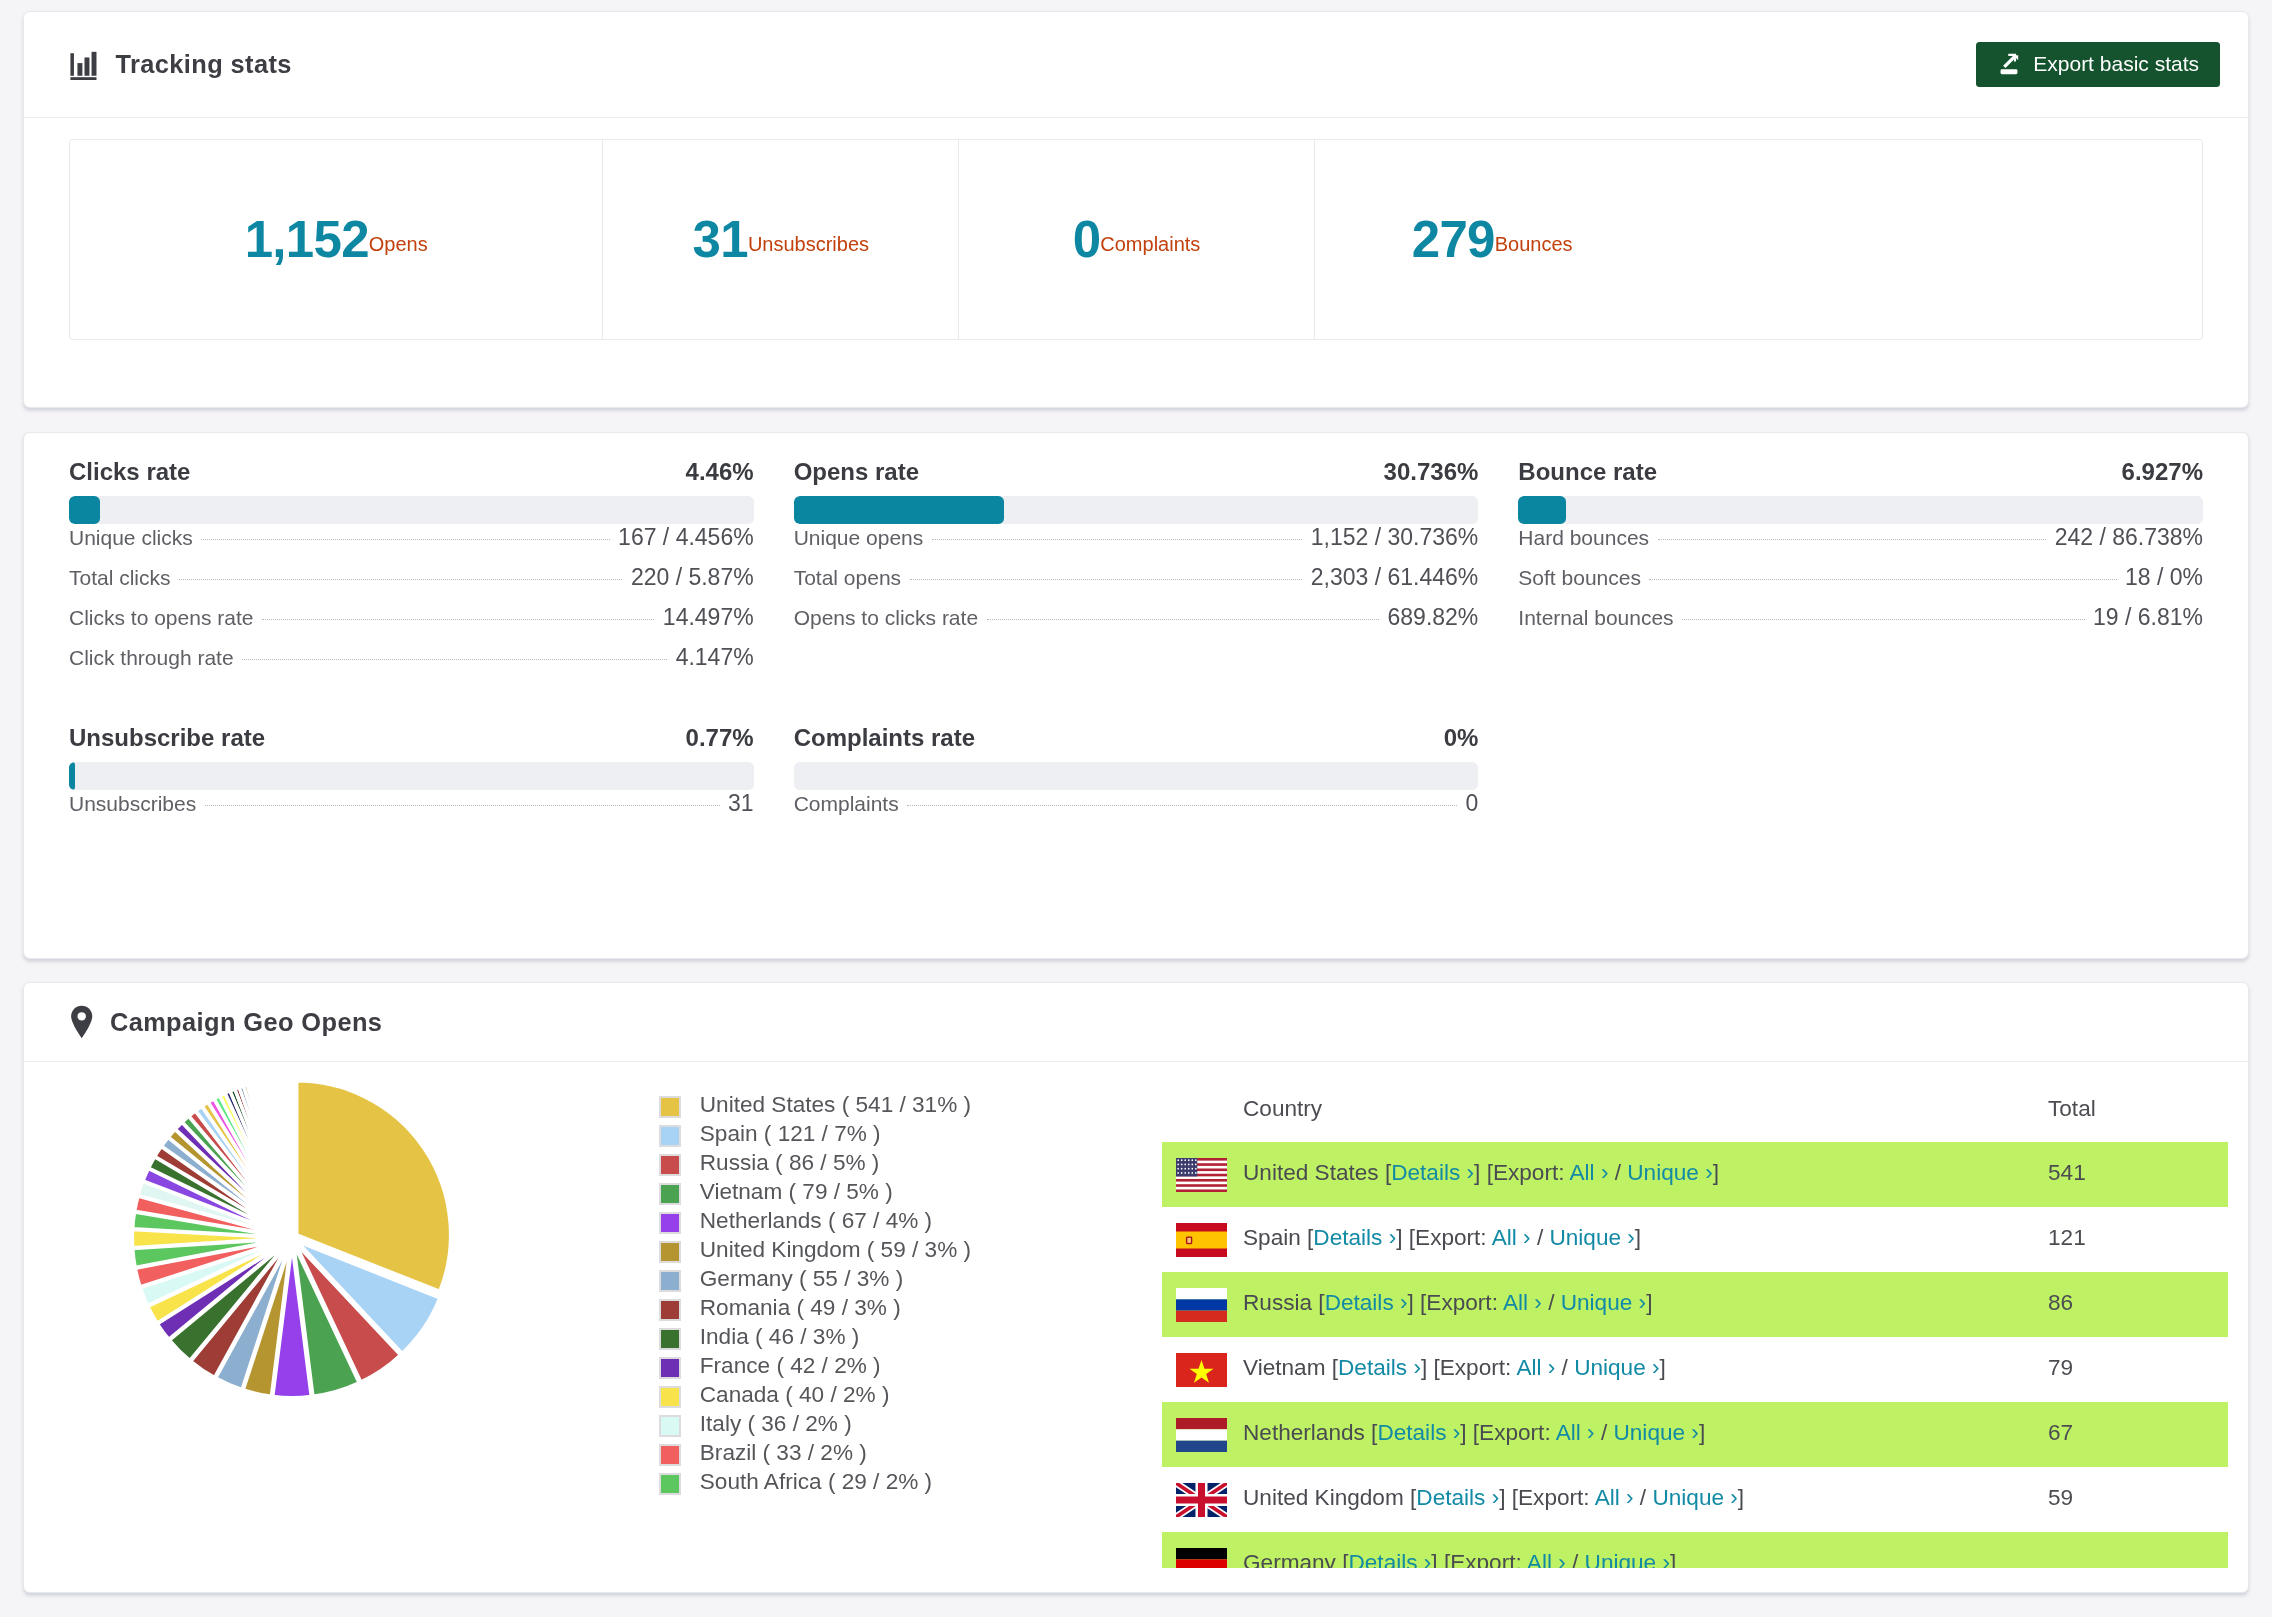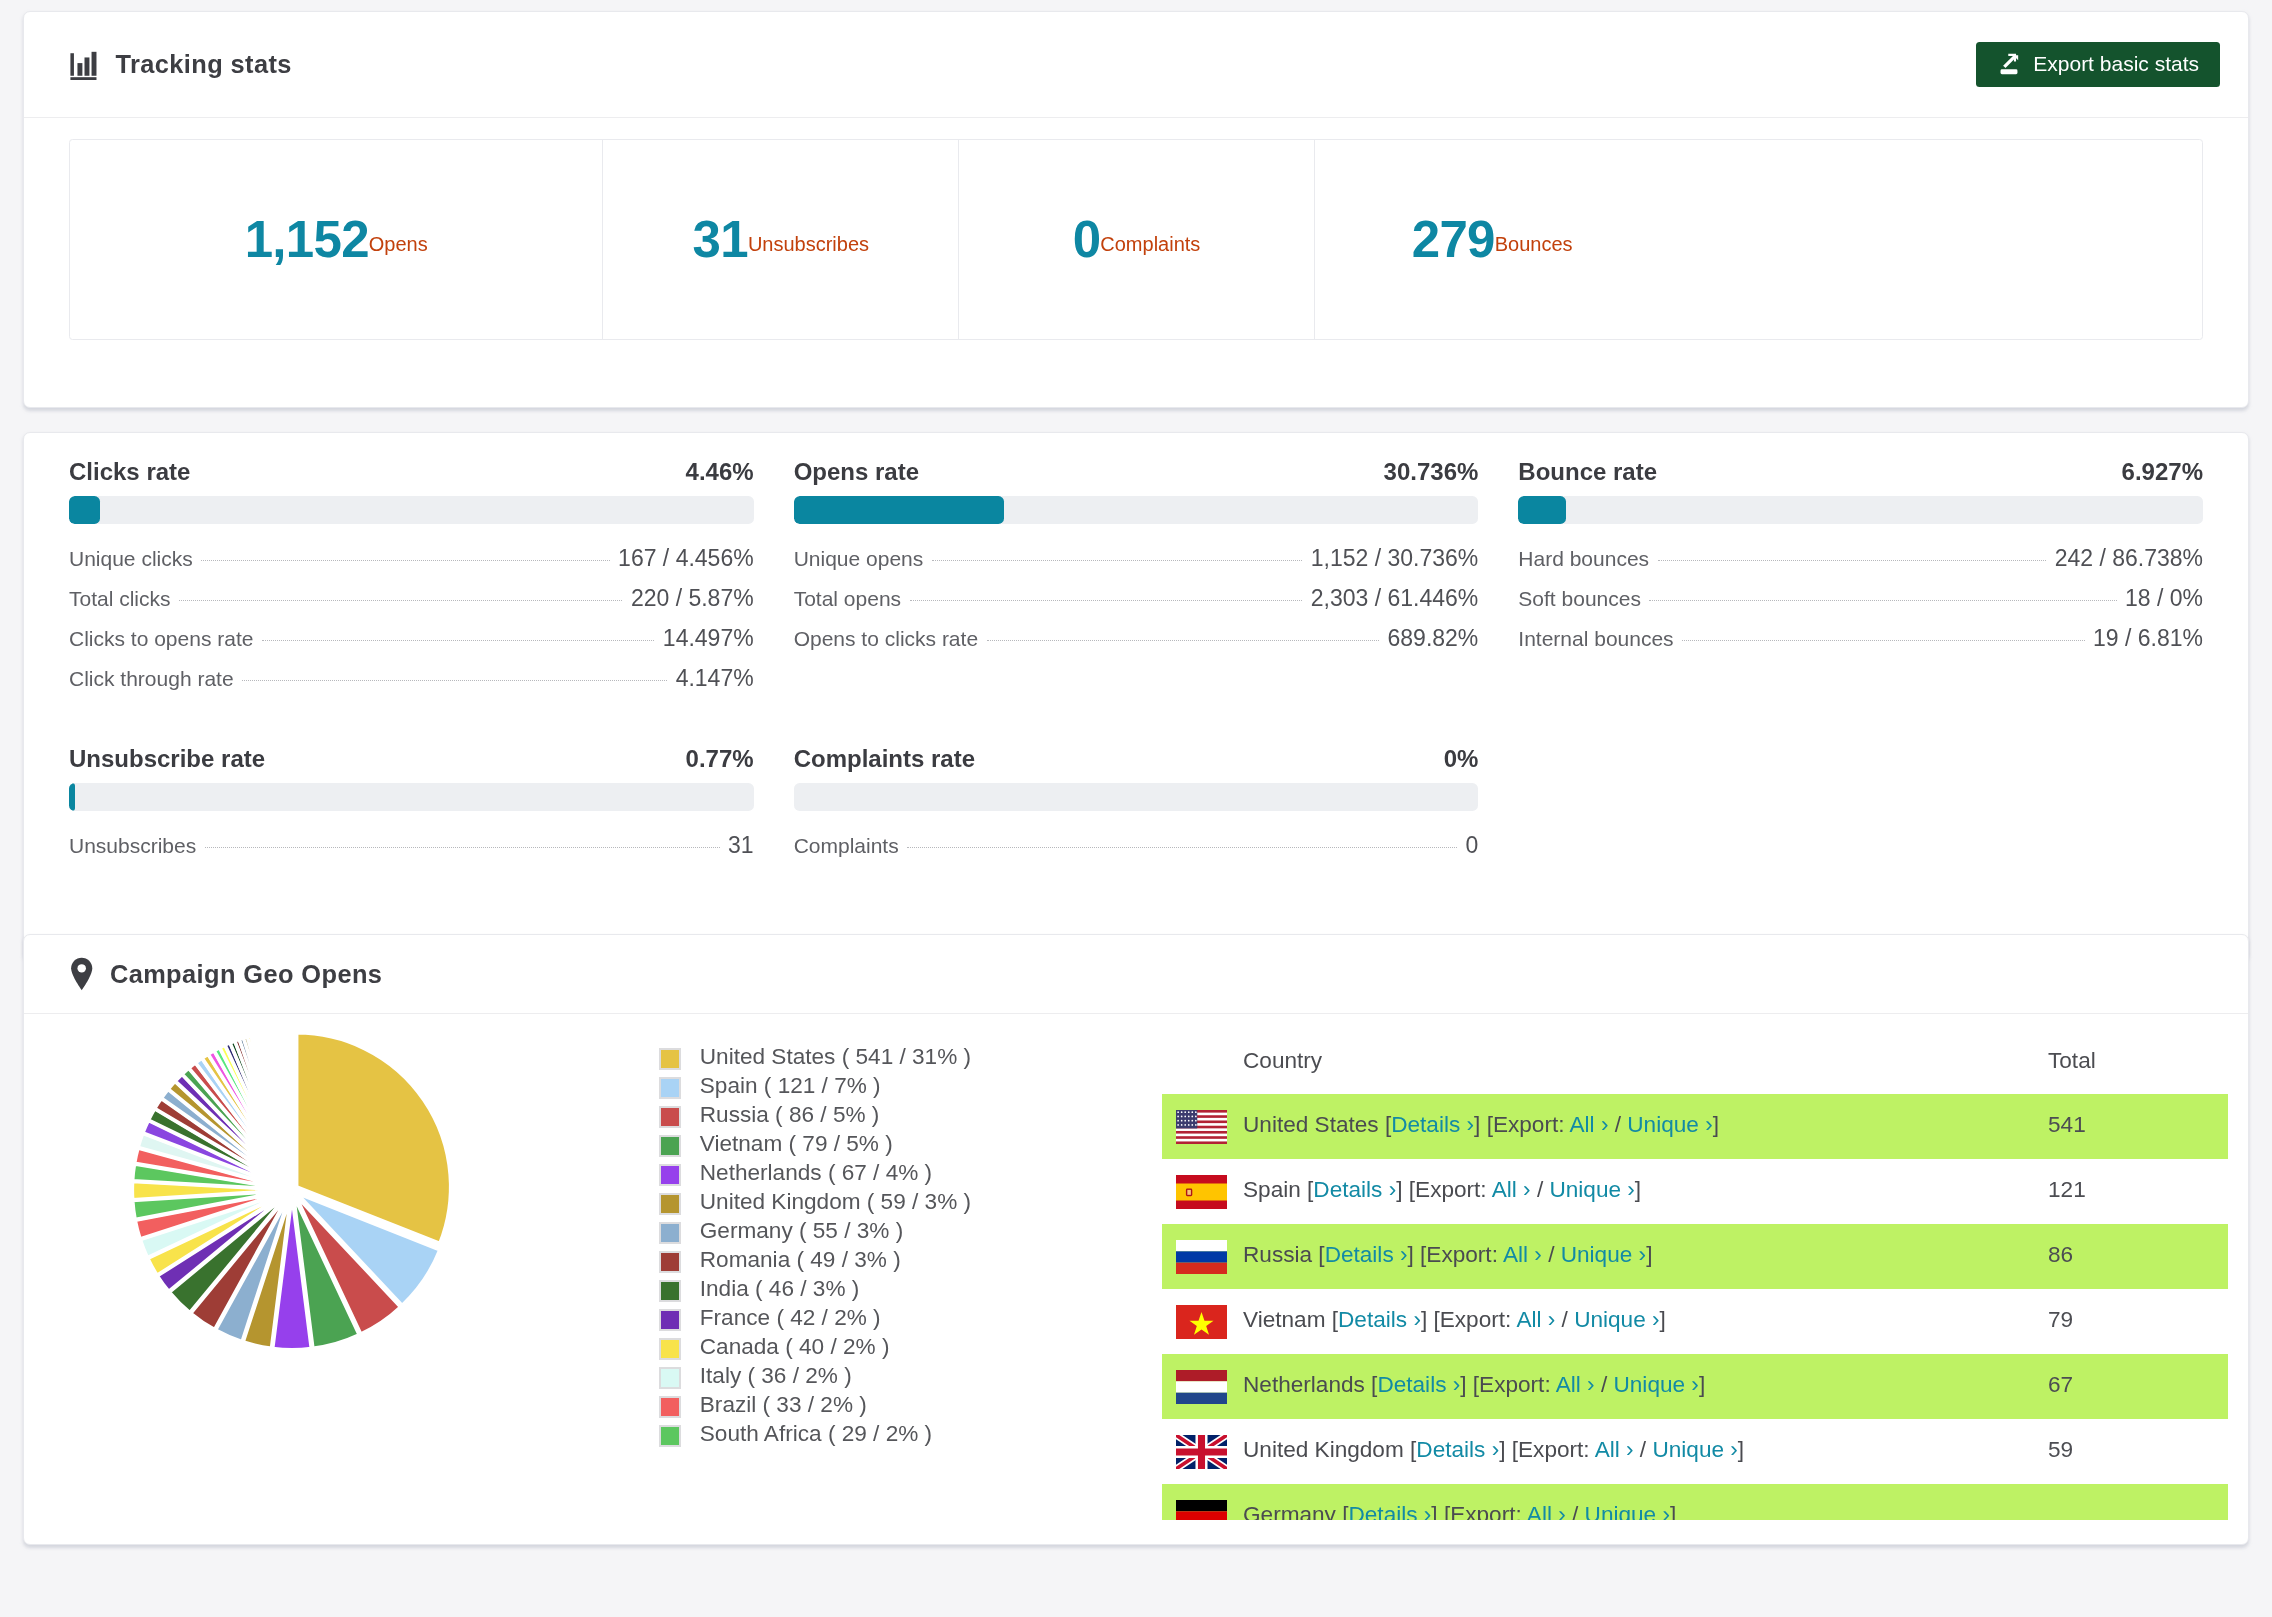--- a/index.html
+++ b/index.html
@@ -19,27 +19,27 @@
   .stat-cell:first-child{border-left:none;}
   .stat-value{font-size:51px;font-weight:700;color:#0e87a3;letter-spacing:-0.7px;}
   .stat-label{font-size:20px;color:#c2410c;margin-top:11.3px;}
   
   #card-rates{top:432px;height:527px;padding:25.4px 45px;display:grid;grid-template-columns:1fr 1fr 1fr;
               column-gap:40px;row-gap:40px;align-content:start;}
   .rate-title-row{display:flex;justify-content:space-between;align-items:baseline;height:28px;}
   .rate-title,.rate-value{font-size:24px;font-weight:700;color:#3b3c41;}
   .bar-track{margin-top:10px;height:28px;background:#edeff2;border-radius:5.6px;overflow:hidden;}
   .bar-fill{height:100%;background:#0a86a0;border-radius:5.6px;}
-  .rate-rows{margin-top:21px;}
+  .rate-rows{}
   .rate-row{display:flex;align-items:baseline;height:40px;}
   .rate-row .lbl{font-size:21px;color:#5f6065;white-space:nowrap;}
   .rate-row .leader{flex:1;border-bottom:1.4px dotted #b7b8bc;margin:0 8.5px;transform:translateY(-5px);}
   .rate-row .val{font-size:23px;color:#4f5055;white-space:nowrap;}
   
-  #card-geo{top:934px;height:611px;overflow:hidden;}
+  #card-geo{top:982px;height:611px;overflow:hidden;}
   #card-geo .card-header{height:79px;}
   #pie-wrap{position:absolute;left:102px;top:89px;width:332px;height:332px;}
   #legend{position:absolute;left:635px;top:106px;}
   .legend-item{display:flex;align-items:flex-end;height:29px;cursor:pointer;}
   .legend-swatch{width:18.4px;height:18.4px;border:2.1px solid #dcdcde;margin-right:18.4px;flex:0 0 auto;}
   .legend-label{font-size:22.6px;color:#55565a;white-space:nowrap;}
   #geo-table{position:absolute;left:1138px;top:104px;width:1066px;height:481px;overflow:hidden;text-align:right;}
   .gt-header{position:relative;height:55px;}
   .gt-header span{position:absolute;top:8.5px;font-size:22.6px;color:#4c4d52;}
   .gt-header .h-country{left:81px;}

